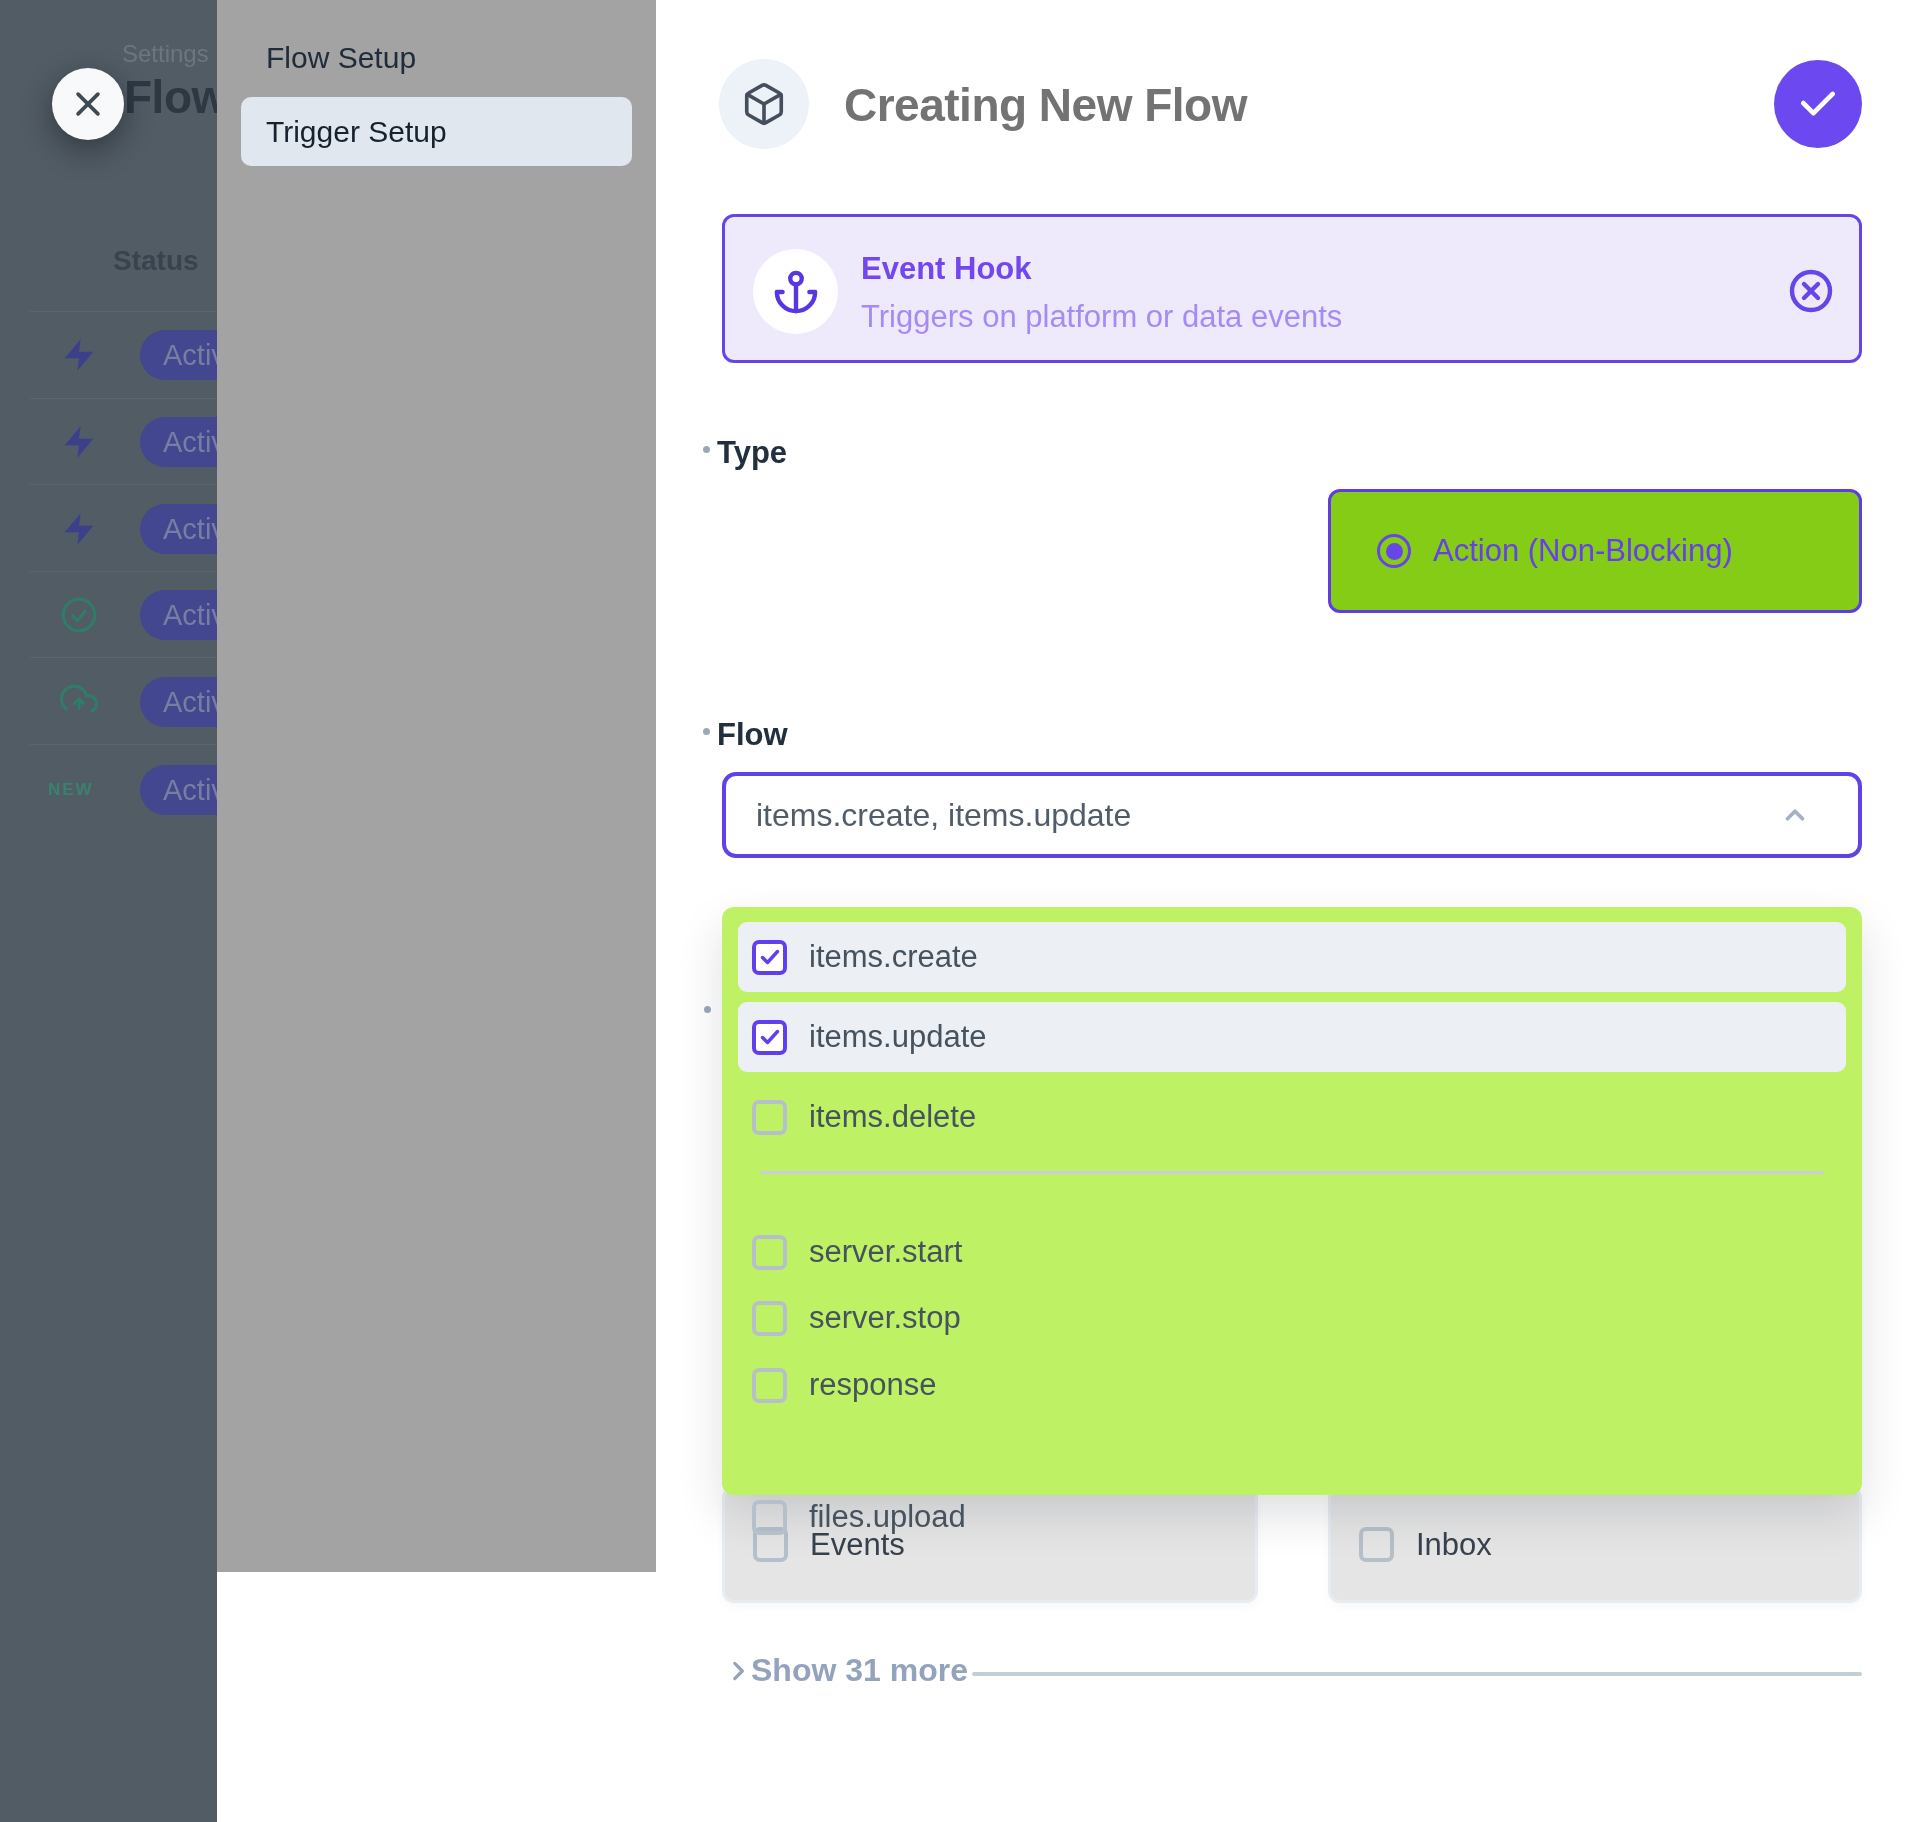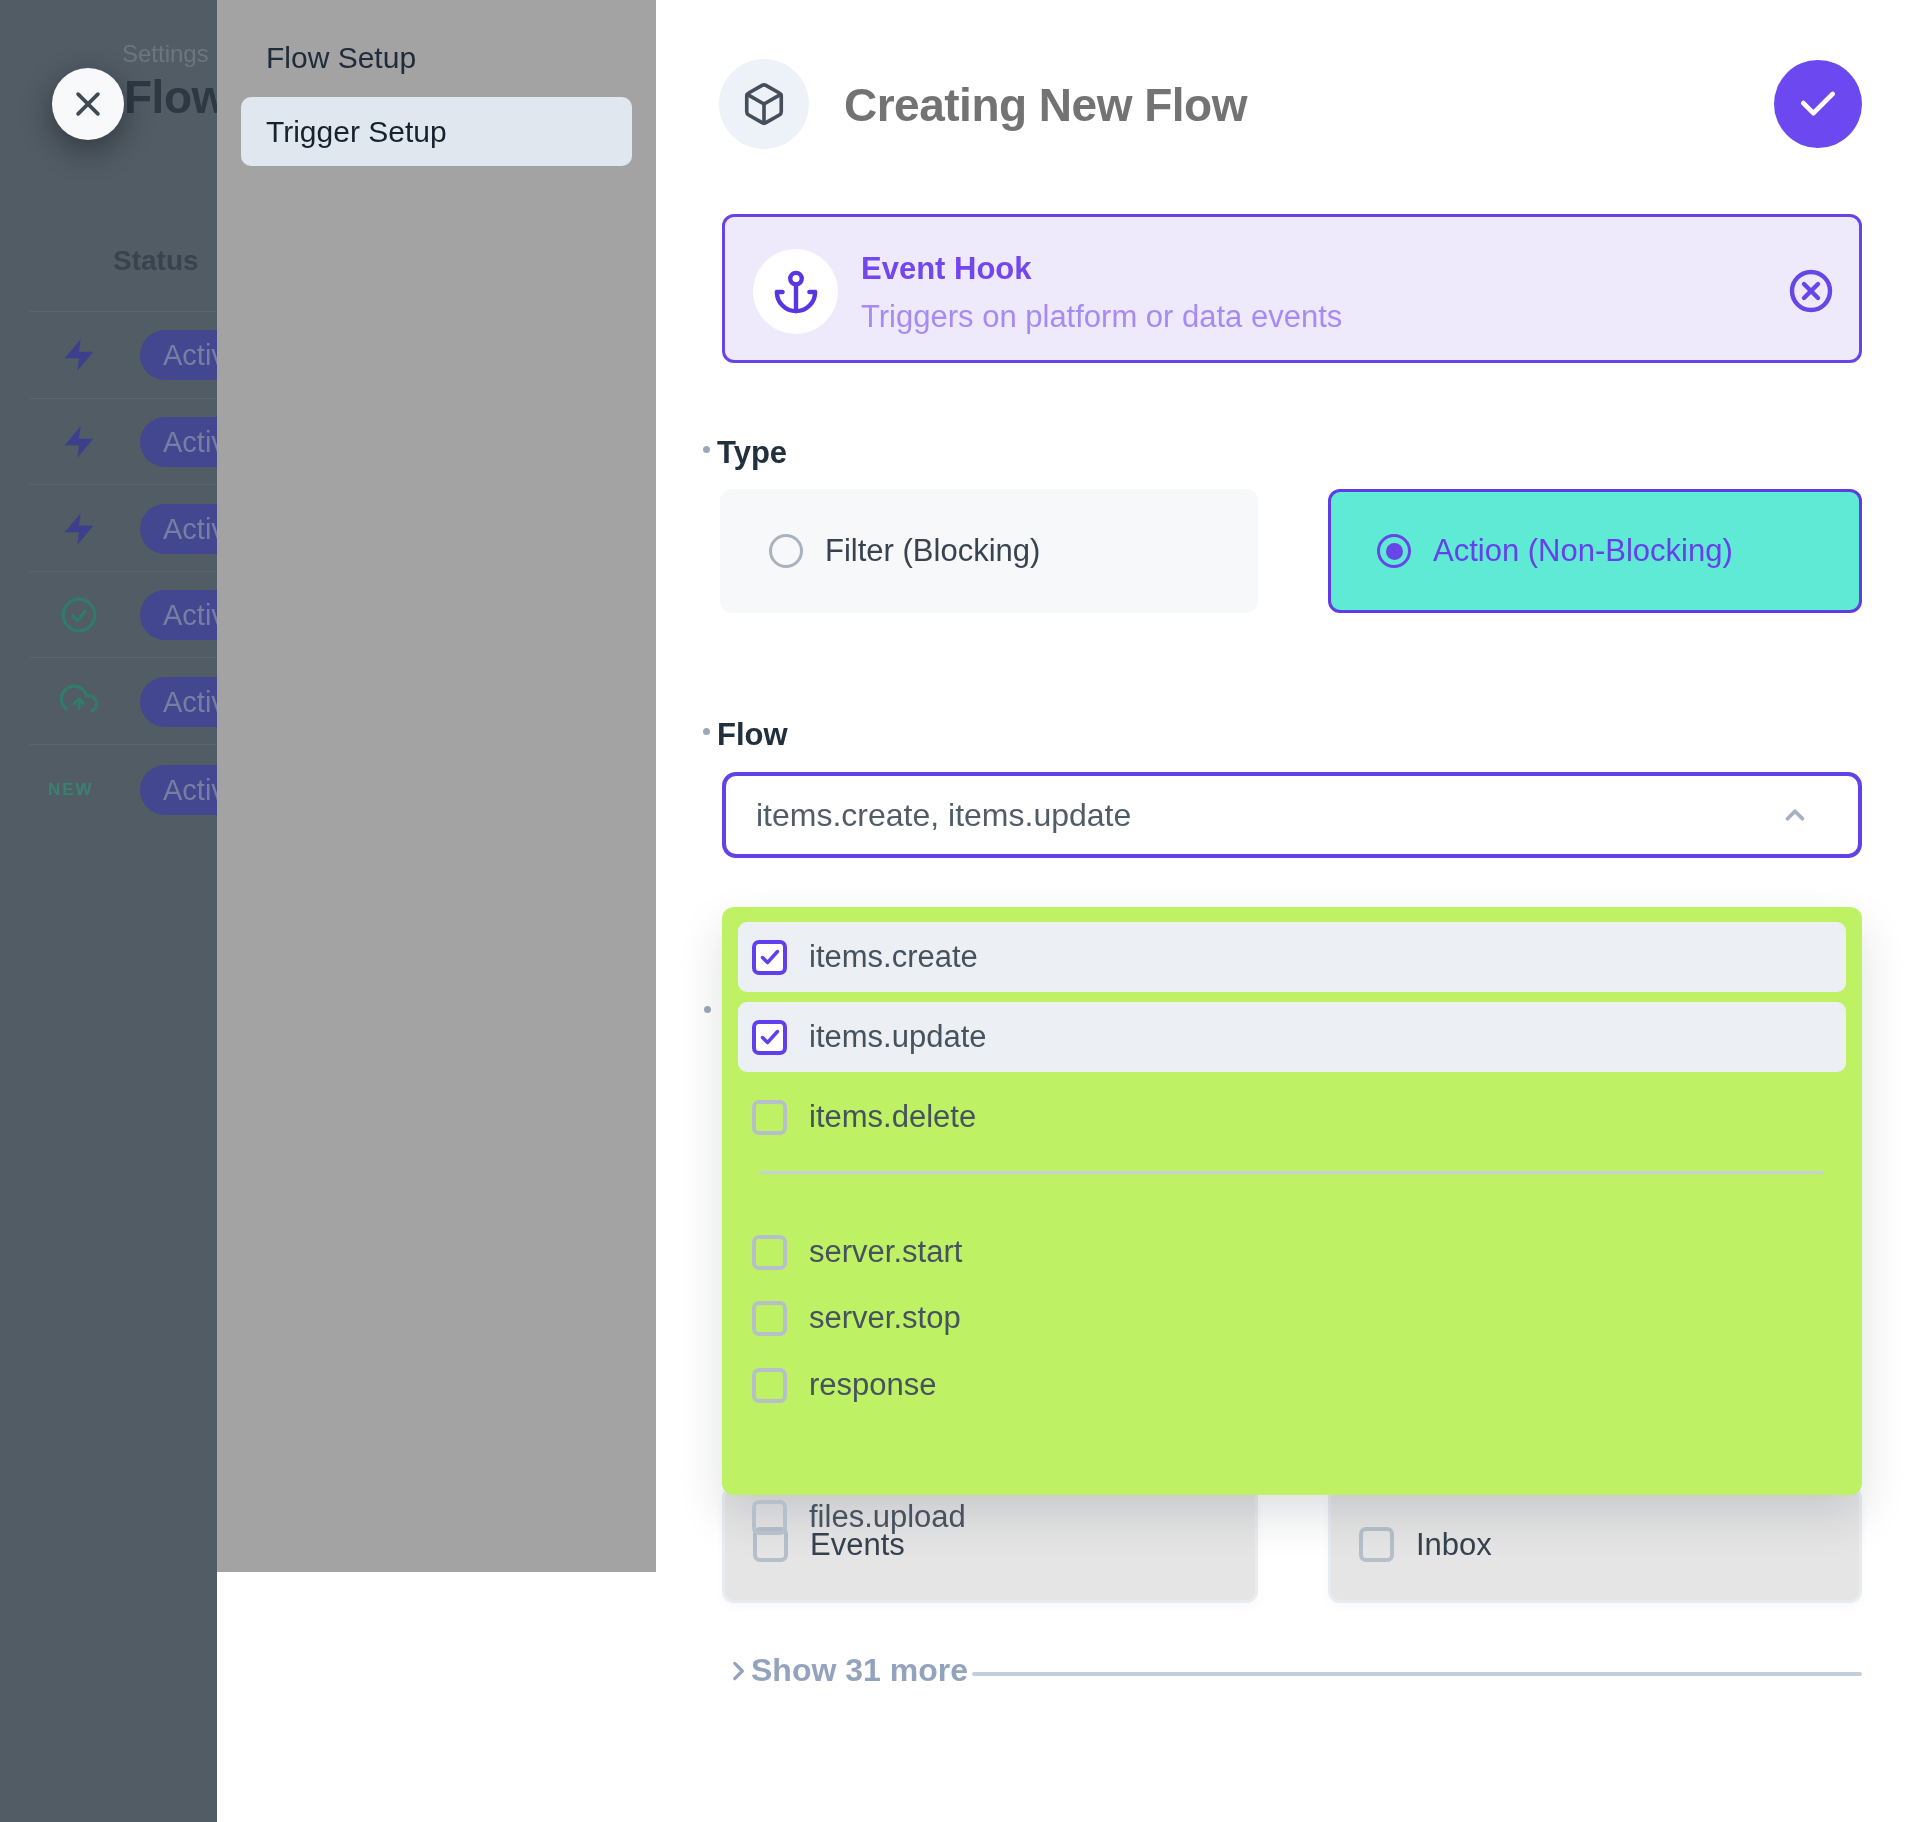--- a/index.html
+++ b/index.html
@@ -49,21 +49,21 @@
   .banner-title{position:absolute;left:136px;top:34px;font-size:31px;font-weight:bold;color:#7347f0;white-space:nowrap;}
   .banner-subtitle{position:absolute;left:136px;top:82px;font-size:31px;color:#a78bf4;white-space:nowrap;}
   .banner-remove{position:absolute;left:1062px;top:50px;width:48px;height:48px;border:none;background:transparent;
     cursor:pointer;padding:0;display:flex;align-items:center;justify-content:center;}
 
   .req-dot{width:7px;height:7px;border-radius:50%;background:#9aa8ba;}
   .field-label{font-size:31px;font-weight:bold;color:#222f3d;white-space:nowrap;}
 
   .option-card{height:124px;border-radius:12px;display:flex;align-items:center;padding-left:46px;cursor:pointer;}
   .option-card.plain{background:#f6f8fa;border:3px solid #f6f8fa;}
-  .option-card.selected{background:#5eead4;border:3px solid #5f3ce4;}
+  .option-card.selected{background:#84cc16;border:3px solid #5f3ce4;}
   .option-card .opt-label{margin-left:22px;font-size:31px;white-space:nowrap;}
   .option-card.plain .opt-label{color:#39434f;}
   .option-card.selected .opt-label{color:#6640ea;}
   .radio{width:34px;height:34px;border-radius:50%;flex:0 0 auto;}
   .radio.off{border:3px solid #a9b3bf;background:transparent;}
   .radio.on{border:3px solid #6845e6;background:transparent;display:flex;align-items:center;justify-content:center;}
   .radio.on::after{content:"";width:17px;height:17px;border-radius:50%;background:#6845e6;}
 
   .scope-input{left:722px;top:772px;width:1140px;height:86px;background:#ffffff;border:4px solid #6142e6;
     border-radius:14px;cursor:pointer;}
@@ -207,24 +207,20 @@
       <svg width="48" height="48" viewBox="0 0 24 24" fill="none" stroke="#6746e8" stroke-width="2.2" stroke-linecap="round">
           <circle cx="12" cy="12" r="9.5"></circle>
           <line x1="8.5" y1="8.5" x2="15.5" y2="15.5"></line>
           <line x1="15.5" y1="8.5" x2="8.5" y2="15.5"></line>
         </svg>
     </button>
   </div>
 
   <span class="abs req-dot" style="left:703px;top:446px"></span>
   <div class="abs field-label" style="left:717px;top:435px">Type</div>
-  <div class="abs option-card plain" style="left:720px;top:489px;width:538px">
-    <span class="radio off"></span>
-    <span class="opt-label">Filter (Blocking)</span>
-  </div>
   <div class="abs option-card selected" style="left:1328px;top:489px;width:534px">
     <span class="radio on"></span>
     <span class="opt-label">Action (Non-Blocking)</span>
   </div>
 
   <span class="abs req-dot" style="left:703px;top:728px"></span>
   <div class="abs field-label" style="left:717px;top:717px">Flow</div>
   <div class="abs scope-input">
     <div class="scope-value">items.create, items.update</div>
     <svg class="scope-chevron" width="30" height="30" viewBox="0 0 24 24" fill="none" stroke="#a3b1c2" stroke-width="3" stroke-linecap="round" stroke-linejoin="round">

